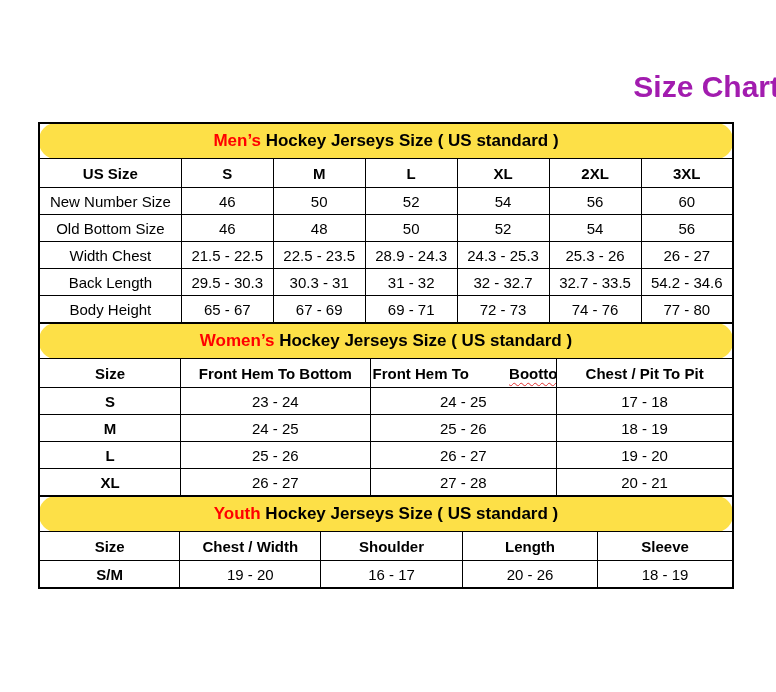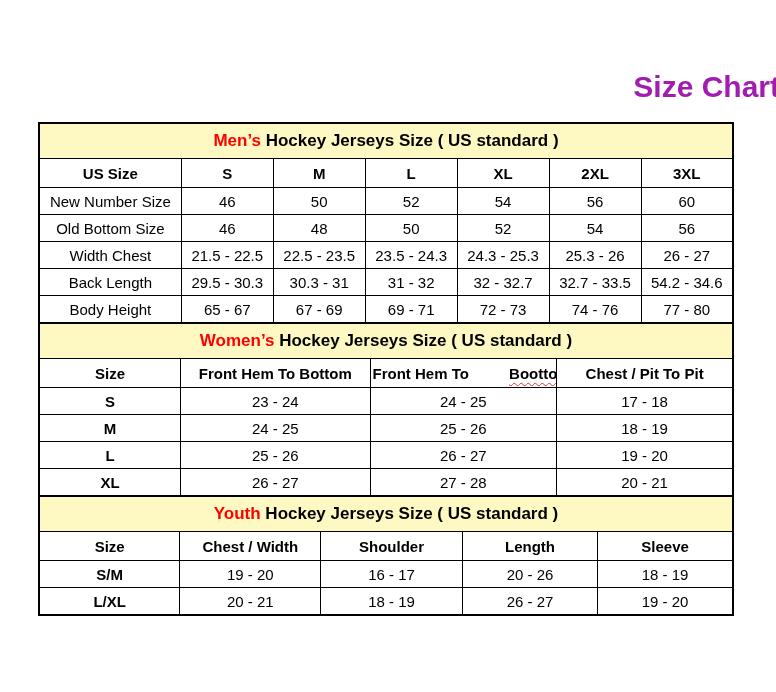--- a/index.html
+++ b/index.html
@@ -30,24 +30,25 @@
     border:1.6px solid #000;
     text-align:center;
     vertical-align:middle;
     font-size:15px;
     padding:2px;
     overflow:hidden;
     white-space:nowrap;
   }
 
   tr.band td{
-    background:#fef9c3;
+    background:#fde047;
     font-weight:bold;
     font-size:17px;
     height:30px;
+    border-radius:17px;
   }
   tr.head td{font-weight:bold;height:24px;margin-top:40px;}
   tr.data td{height:22px;}
   .w-row td{height:23px;}
   .y-row td{height:25px;}
 
   .red{color:#FF0000;}
   .squiggle{
     text-decoration:underline;
     text-decoration-style:wavy;
@@ -105,21 +106,21 @@
         <td>48</td>
         <td>50</td>
         <td>52</td>
         <td>54</td>
         <td>56</td>
       </tr>
       <tr class="data">
         <td>Width Chest</td>
         <td>21.5 - 22.5</td>
         <td>22.5 - 23.5</td>
-        <td>23.5 - 24.3</td>
+        <td>28.9 - 24.3</td>
         <td>24.3 - 25.3</td>
         <td>25.3 - 26</td>
         <td>26 - 27</td>
       </tr>
       <tr class="data">
         <td>Back Length</td>
         <td>29.5 - 30.3</td>
         <td>30.3 - 31</td>
         <td>31 - 32</td>
         <td>32 - 32.7</td>
@@ -201,24 +202,17 @@
         <td>Length</td>
         <td>Sleeve</td>
       </tr>
       <tr class="data y-row">
         <td class="lbl-bold">S/M</td>
         <td>19 - 20</td>
         <td>16 - 17</td>
         <td>20 - 26</td>
         <td>18 - 19</td>
       </tr>
-      <tr class="data y-row">
-        <td class="lbl-bold">L/XL</td>
-        <td>20 - 21</td>
-        <td>18 - 19</td>
-        <td>26 - 27</td>
-        <td>19 - 20</td>
-      </tr>
     </tbody>
       </table>
 
   </div>
 </div>
 
 </body></html>

